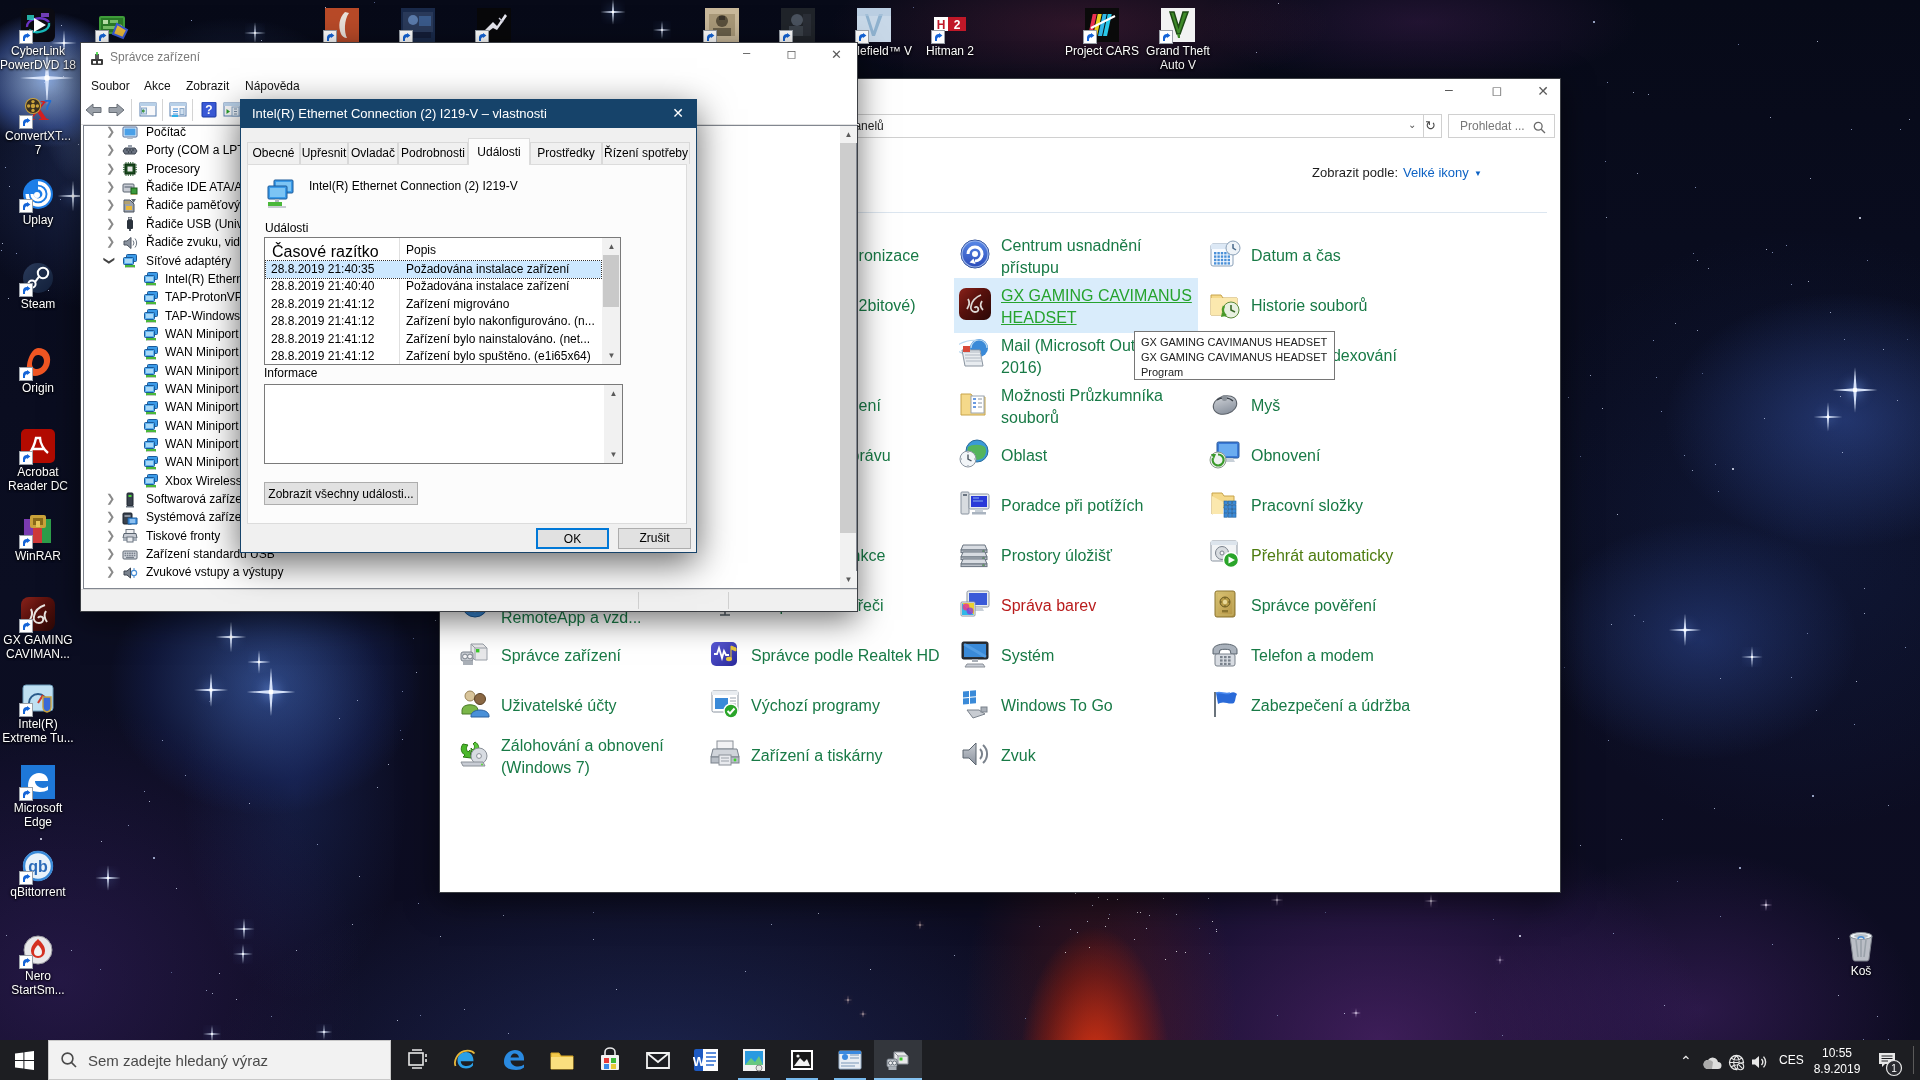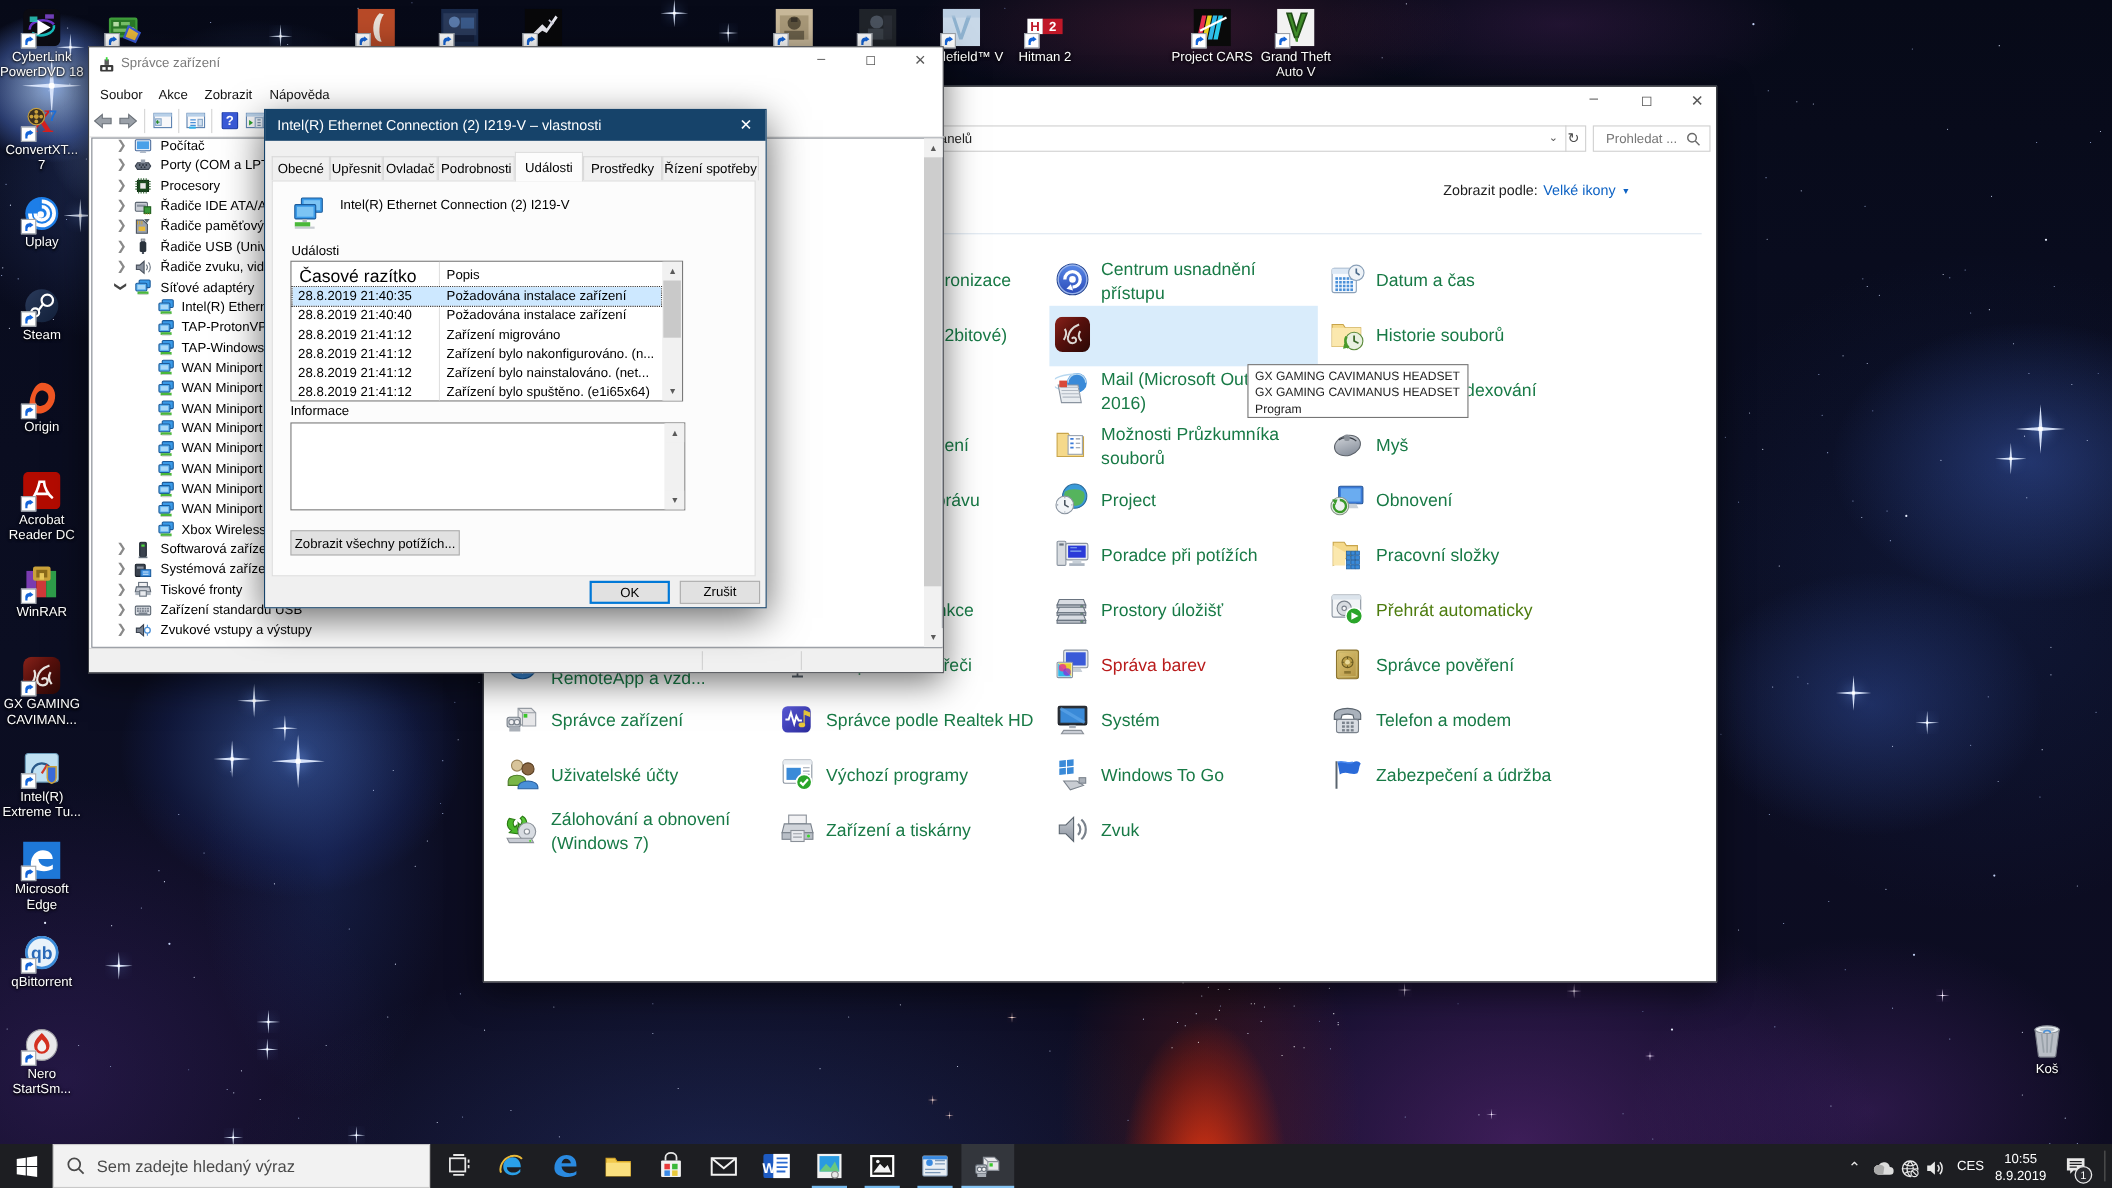--- a/index.html
+++ b/index.html
@@ -633,20 +633,21 @@
         <circle cx="24" cy="10" r="7" fill="#eef3f8" stroke="#8aa0b8"></circle>
         <path d="M24 6 L24 10 L27 12" stroke="#4a6a8a" stroke-width="1.5" fill="none"></path>
       </svg></div>
     <div class="cplbl" style="left:811px;top:166px;color:#187a46;line-height:22px">Datum a čas</div>
     <div class="cplbl" style="left:311px;top:216px;color:#187a46;line-height:22px">Flash Player (32bitové)</div>
     <div class="abs" style="left:514px;top:199px;width:244px;height:55px;background:#d9ecfb"></div>
     <div class="cpi" style="left:519px;top:209px;width:32px;height:32px"><svg width="32" height="32" viewBox="0 0 32 32">
         <rect width="32" height="32" rx="7" fill="url(#ggx)"></rect>
         <path d="M22 7 C17 9 13 13 12 18 C11 21 13 24 16 24 C19 24 20 22 19 20 C18 18 16 19 15.5 20 M9 11 C11 14 10 18 8 21 M23 13 C21 16 21 19 24 22" stroke="#ddd8d4" stroke-width="1.8" fill="none"></path>
       </svg></div>
+    <div class="cplbl" style="left:561px;top:206px;color:#26a32d;text-decoration:underline;line-height:22px">GX GAMING CAVIMANUS<br>HEADSET</div>
     <div class="cpi" style="left:769px;top:209px;width:32px;height:32px"><svg width="32" height="32" viewBox="0 0 32 32">
         <path d="M2 7 L12 7 L14 10 L28 10 L28 27 L2 27 Z" fill="#f5d98a" stroke="#c8a44a"></path>
         <rect x="2" y="10" width="26" height="17" fill="#fbe8ae"></rect>
         <circle cx="22" cy="22" r="8" fill="#e8f0e0" stroke="#5a8a3a"></circle>
         <path d="M22 17 L22 22 L26 24" stroke="#3a6a2a" stroke-width="1.6" fill="none"></path>
         <path d="M15 18 A8 8 0 0 0 17 28" stroke="#4a9a2a" stroke-width="2.5" fill="none"></path>
         <path d="M13 24 L17 28 L12 29 Z" fill="#4a9a2a"></path>
       </svg></div>
     <div class="cplbl" style="left:811px;top:216px;color:#187a46;line-height:22px">Historie souborů</div>
     <div class="cpi" style="left:519px;top:259px;width:32px;height:32px"><svg width="32" height="32" viewBox="0 0 32 32">
@@ -674,21 +675,21 @@
     <div class="cplbl" style="left:811px;top:316px;color:#187a46;line-height:22px">Myš</div>
     <div class="cplbl" style="left:311px;top:366px;color:#187a46;line-height:22px">Nástroje pro správu</div>
     <div class="cpi" style="left:519px;top:359px;width:32px;height:32px"><svg width="32" height="32" viewBox="0 0 32 32">
         <circle cx="18" cy="13" r="11" fill="#3a9ad8"></circle>
         <path d="M9 9 C13 6 22 6 26 9 C28 12 27 17 24 20 C20 23 13 22 10 19 C8 16 8 12 9 9 Z" fill="#5ab848" opacity=".85"></path>
         <circle cx="18" cy="13" r="11" fill="none" stroke="#2a6a9a"></circle>
         <circle cx="9" cy="21" r="8" fill="#f2f5f8" stroke="#8a94a0"></circle>
         <path d="M9 16.5 L9 21 L12.5 23" stroke="#4a5560" stroke-width="1.4" fill="none"></path>
         <path d="M9 14 L9 15 M16 21 L15 21 M9 28 L9 27 M2 21 L3 21" stroke="#8a94a0"></path>
       </svg></div>
-    <div class="cplbl" style="left:561px;top:366px;color:#187a46;line-height:22px">Project</div>
+    <div class="cplbl" style="left:561px;top:366px;color:#187a46;line-height:22px">Oblast</div>
     <div class="cpi" style="left:769px;top:359px;width:32px;height:32px"><svg width="32" height="32" viewBox="0 0 32 32">
         <rect x="8" y="4" width="22" height="16" rx="1.5" fill="#3a7ad8" stroke="#2a5a9a"></rect>
         <rect x="10" y="6" width="18" height="12" fill="#6aacf0"></rect>
         <path d="M14 20 L24 20 L26 24 L12 24 Z" fill="#c8d0d8"></path>
         <circle cx="9" cy="22" r="8" fill="#eef2f0" stroke="#8a9a8a"></circle>
         <path d="M9 16.5 A5.5 5.5 0 1 1 4 20" fill="none" stroke="#3a9a2a" stroke-width="2.2"></path>
         <path d="M2 16 L5 21 L7 16 Z" fill="#3a9a2a"></path>
       </svg></div>
     <div class="cplbl" style="left:811px;top:366px;color:#187a46;line-height:22px">Obnovení</div>
     <div class="cplbl" style="left:311px;top:416px;color:#187a46;line-height:22px">Písma</div>
@@ -1197,21 +1198,21 @@
     <div class="abs" style="left:165px;top:249px;font-size:12px;color:#000;white-space:nowrap;width:192px;overflow:hidden">Zařízení bylo spuštěno. (e1i65x64)</div>
     <div class="abs" style="left:361px;top:138px;width:18px;height:126px;background:#f1f1f1"></div>
     <div class="sbarrow" style="left:362px;top:138px">▲</div>
     <div class="abs" style="left:362px;top:155px;width:16px;height:52px;background:#c9c9c9"></div>
     <div class="sbarrow" style="left:362px;top:247px">▼</div>
     <div class="abs" style="left:23px;top:266px;font-size:12px;color:#000">Informace</div>
     <div class="abs" style="left:23px;top:284px;width:359px;height:80px;background:#fff;border:1px solid #7a7a7a"></div>
     <div class="abs" style="left:363px;top:285px;width:18px;height:78px;background:#f1f1f1"></div>
     <div class="sbarrow" style="left:364px;top:285px">▲</div>
     <div class="sbarrow" style="left:364px;top:346px">▼</div>
-    <div class="btn" style="left:23px;top:382px;width:154px;height:23px;line-height:22px">Zobrazit všechny potížích...</div>
+    <div class="btn" style="left:23px;top:382px;width:154px;height:23px;line-height:22px">Zobrazit všechny události...</div>
     <div class="btn" style="left:295px;top:428px;width:73px;height:21px;line-height:19px;border:2px solid #0078d7">OK</div>
     <div class="btn" style="left:377px;top:428px;width:73px;height:21px;line-height:19px">Zrušit</div>
   </div>
 <div class="abs" style="left:1134px;top:331px;width:201px;height:49px;background:#fff;border:1px solid #767676;z-index:5">
     <div class="abs" style="left:6px;top:3px;font-size:11px;line-height:15px;color:#222;white-space:nowrap">GX GAMING CAVIMANUS HEADSET<br>GX GAMING CAVIMANUS HEADSET<br>Program</div>
   </div>
 <div class="abs" style="left:0;top:1040px;width:1920px;height:40px;background:#1d1e22;z-index:10">
     <div class="abs" style="left:15px;top:11px"><svg width="19" height="19" viewBox="0 0 19 19">
         <path d="M0 2.6 L8.4 1.4 L8.4 9 L0 9 Z M9.4 1.3 L19 0 L19 9 L9.4 9 Z M0 10 L8.4 10 L8.4 17.6 L0 16.4 Z M9.4 10 L19 10 L19 19 L9.4 17.7 Z" fill="#fff"></path>
       </svg></div>

